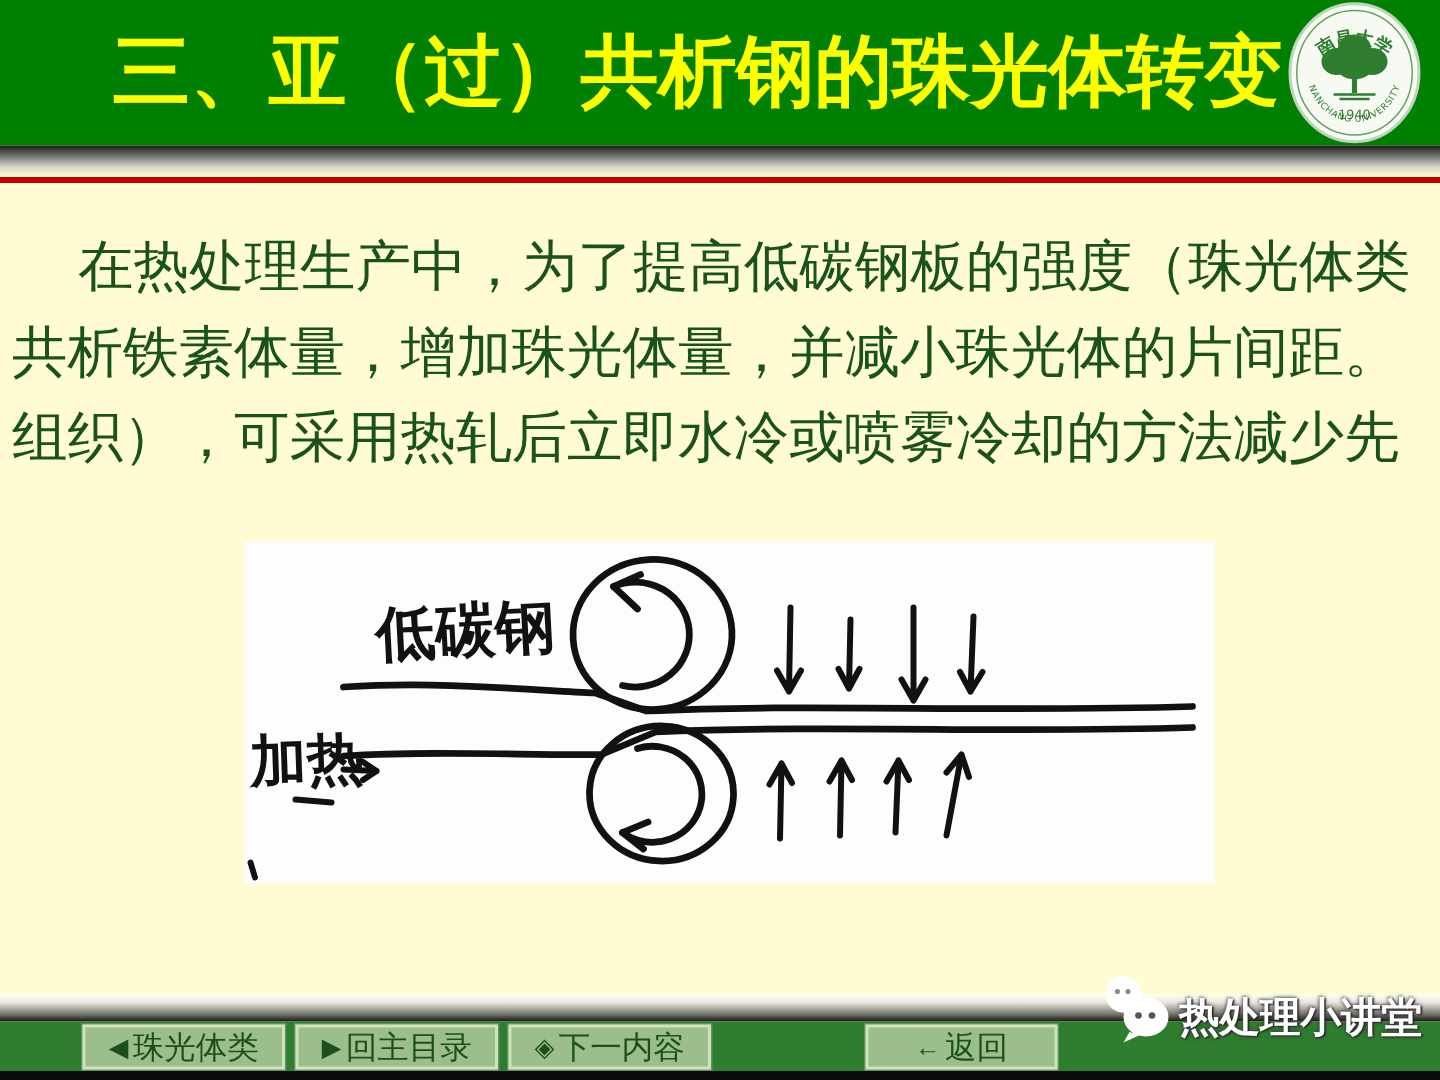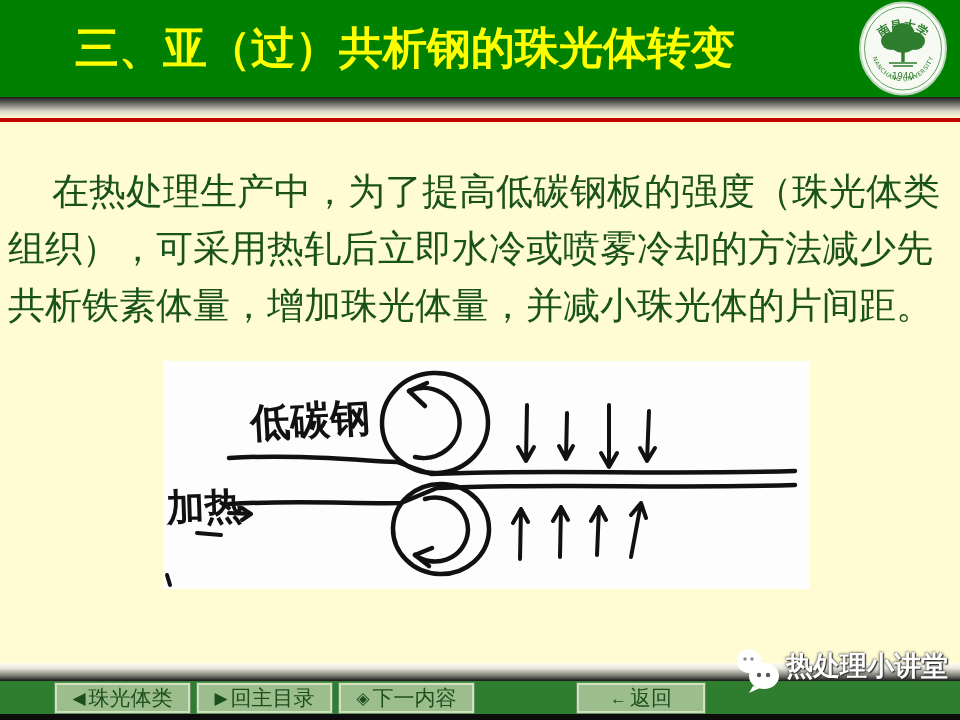--- a/index.html
+++ b/index.html
@@ -13,28 +13,28 @@
     --button-border:#cfe2bc;
   }
   *{margin:0;padding:0;box-sizing:border-box;}
   html,body{width:960px;height:720px;overflow:hidden;}
   body{font-family:"Liberation Serif","DejaVu Serif",serif;}
   .slide{position:relative;width:960px;height:720px;background:var(--background-cream);overflow:hidden;}
 
   
   .header{position:absolute;left:0;top:0;width:960px;height:97px;background:var(--header-green);}
   .page-title{position:absolute;left:75px;top:0;height:97px;line-height:97px;
-    font-size:44px;font-weight:bold;color:var(--title-yellow);letter-spacing:0;white-space:nowrap;}
+    font-size:52px;font-weight:bold;color:var(--title-yellow);letter-spacing:0;white-space:nowrap;}
   .logo{position:absolute;right:12px;top:1px;width:90px;height:95px;}
   .header-shadow{position:absolute;left:0;top:97px;width:960px;height:21px;
     background:linear-gradient(to bottom,#1c1c1c 0%,#6a6a66 30%,#d8d8c8 68%,var(--background-cream) 100%);}
   .divider-line{position:absolute;left:0;top:118px;width:960px;height:4px;background:var(--accent-red);}
 
   
-  .body-text{position:absolute;left:8px;top:163px;width:946px;color:var(--body-text-green);
+  .body-text{position:absolute;left:8px;top:150px;width:946px;color:var(--body-text-green);
     font-size:37px;line-height:57px;}
   .body-text .line{white-space:nowrap;}
   .body-text .line:first-child{text-indent:44px;}
 
   
   .diagram{position:absolute;left:163px;top:361px;width:647px;height:228px;background:#fdfdfd;}
   .diagram svg{display:block;width:100%;height:100%;}
   .sketch{stroke:#111;stroke-width:4.5;fill:none;stroke-linecap:round;stroke-linejoin:round;}
   .sketch-thin{stroke:#111;stroke-width:4;fill:none;stroke-linecap:round;stroke-linejoin:round;}
   .sketch-text{fill:#111;font-weight:bold;font-family:"Liberation Serif","DejaVu Serif",serif;}
@@ -47,21 +47,21 @@
   .nav-button{position:absolute;top:683px;height:30px;background:var(--button-fill);
     border:2px solid var(--button-border);box-shadow:0 0 0 1px #5f8f5f;
     display:flex;align-items:center;justify-content:center;gap:3px;
     color:#1d4f1d;font-size:21px;cursor:pointer;font-family:"Liberation Serif","DejaVu Serif",serif;}
   .nav-button .nav-icon{font-size:17px;line-height:1;}
   #btn-prev{left:55px;width:135px;}
   #btn-next{left:197px;width:135px;}
   #btn-home{left:339px;width:135px;}
   #btn-back{left:577px;width:128px;}
 
-  .wechat-badge{position:absolute;left:735px;top:648px;height:48px;display:flex;align-items:flex-start;z-index:5;}
+  .wechat-badge{position:absolute;left:735px;top:648px;height:48px;display:flex;align-items:flex-end;z-index:5;}
   .wechat-badge svg{width:46px;height:46px;flex:0 0 auto;}
   .wechat-text{margin-left:5px;color:#ffffff;font-size:27px;font-weight:bold;white-space:nowrap;
     text-shadow:1px 1px 1px #2a2a2a,-1px -1px 1px #55555533,0 0 3px #333;}
 
   
   .seal-green{fill:#2f7d2f;}
   .seal-text{fill:#2f7d2f;font-family:"DejaVu Sans",sans-serif;}
 </style>
 </head>
 <body>
@@ -92,22 +92,22 @@
       <text class="seal-text" font-size="6" letter-spacing="0.5">
         <textPath href="#arcBottom" startOffset="50%" text-anchor="middle">NANCHANG UNIVERSITY</textPath>
       </text>
     </svg>
   </div>
   <div class="header-shadow"></div>
   <div class="divider-line"></div>
 
   <div class="body-text">
     <div class="line">在热处理生产中，为了提高低碳钢板的强度（珠光体类</div>
+    <div class="line">共析铁素体量，增加珠光体量，并减小珠光体的片间距。</div>
     <div class="line">组织），可采用热轧后立即水冷或喷雾冷却的方法减少先</div>
-    <div class="line">共析铁素体量，增加珠光体量，并减小珠光体的片间距。</div>
   </div>
 
   <figure class="diagram">
     <svg viewBox="0 0 647 228">
 
       <ellipse class="sketch" cx="272" cy="62" rx="53" ry="50" transform="rotate(-3 272 62)"></ellipse>
       <ellipse class="sketch" cx="278" cy="168" rx="48" ry="45" transform="rotate(2 278 168)"></ellipse>
 
       <g>
         <path class="sketch" d="M 252 96 A 36 35 0 1 0 246 30"></path>

